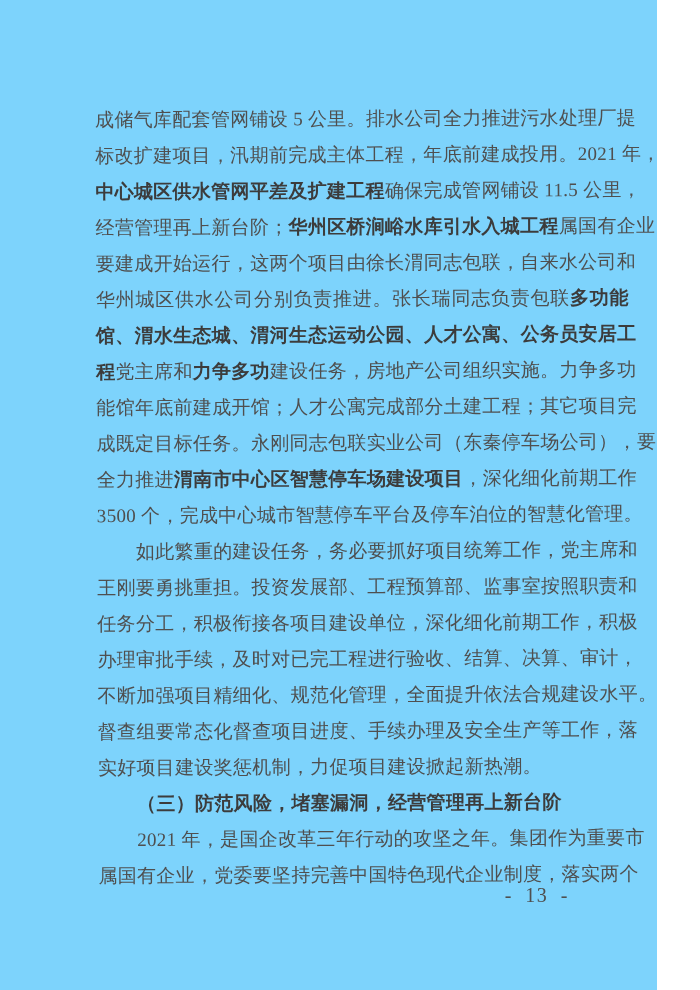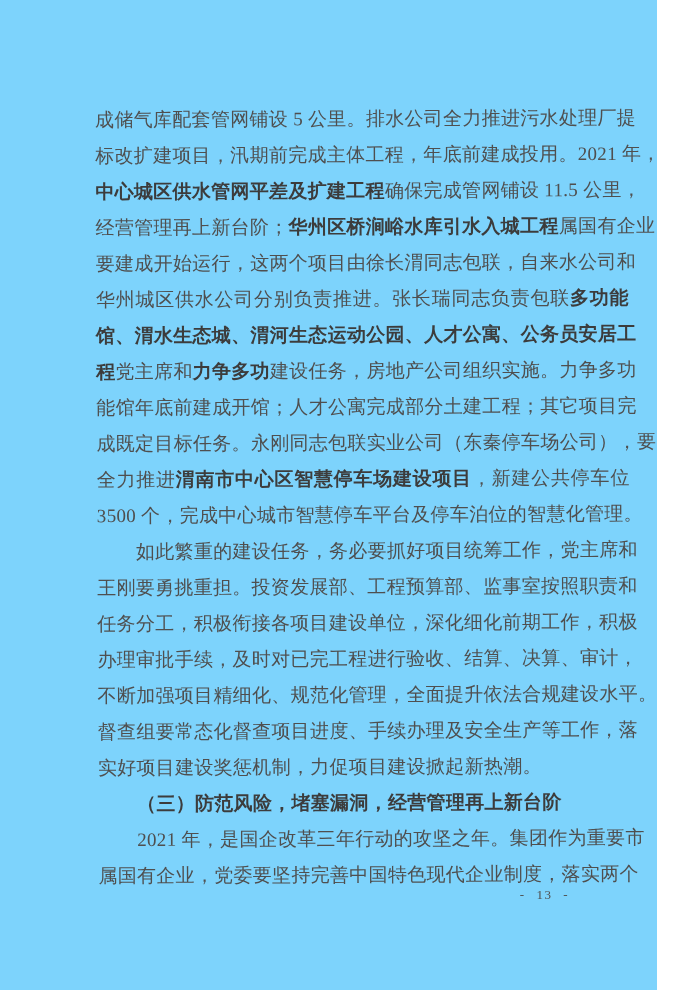--- a/index.html
+++ b/index.html
@@ -32,21 +32,21 @@
     text-justify: inter-character;
   }
   .line.short { text-align-last: left; }
   .line.indent { padding-left: 39px; }
   .run { font-weight: 400; }
   .run.bold { font-weight: 700; color: #3c3c3c; }
   .page-number {
     position: absolute;
     top: 884px;
     right: 88px;
-    font-size: 13px;
+    font-size: 20px;
     line-height: 22px;
     color: #4f4f4f;
     letter-spacing: 1.5px;
     word-spacing: 6px;
   }
 </style>
 </head>
 <body>
 
 <div class="sheet">
@@ -55,21 +55,21 @@
         <div class="line"><span class="run">成储气库配套管网铺设 5 公里。排水公司全力推进污水处理厂提</span></div>
         <div class="line"><span class="run">标改扩建项目，汛期前完成主体工程，年底前建成投用。2021 年，</span></div>
         <div class="line"><span class="run bold">中心城区供水管网平差及扩建工程</span><span class="run">确保完成管网铺设 11.5 公里，</span></div>
         <div class="line"><span class="run">经营管理再上新台阶；</span><span class="run bold">华州区桥涧峪水库引水入城工程</span><span class="run">属国有企业</span></div>
         <div class="line"><span class="run">要建成开始运行，这两个项目由徐长渭同志包联，自来水公司和</span></div>
         <div class="line"><span class="run">华州城区供水公司分别负责推进。张长瑞同志负责包联</span><span class="run bold">多功能</span></div>
         <div class="line"><span class="run bold">馆、渭水生态城、渭河生态运动公园、人才公寓、公务员安居工</span></div>
         <div class="line"><span class="run bold">程</span><span class="run">党主席和</span><span class="run bold">力争多功</span><span class="run">建设任务，房地产公司组织实施。力争多功</span></div>
         <div class="line"><span class="run">能馆年底前建成开馆；人才公寓完成部分土建工程；其它项目完</span></div>
         <div class="line"><span class="run">成既定目标任务。永刚同志包联实业公司（东秦停车场公司），要</span></div>
-        <div class="line"><span class="run">全力推进</span><span class="run bold">渭南市中心区智慧停车场建设项目</span><span class="run">，新建公共停车位</span></div>
+        <div class="line"><span class="run">全力推进</span><span class="run bold">渭南市中心区智慧停车场建设项目</span><span class="run">，深化细化前期工作</span></div>
         <div class="line"><span class="run">3500 个，完成中心城市智慧停车平台及停车泊位的智慧化管理。</span></div>
       </div>
       <div class="paragraph">
         <div class="line indent"><span class="run">如此繁重的建设任务，务必要抓好项目统筹工作，党主席和</span></div>
         <div class="line"><span class="run">王刚要勇挑重担。投资发展部、工程预算部、监事室按照职责和</span></div>
         <div class="line"><span class="run">任务分工，积极衔接各项目建设单位，深化细化前期工作，积极</span></div>
         <div class="line"><span class="run">办理审批手续，及时对已完工程进行验收、结算、决算、审计，</span></div>
         <div class="line"><span class="run">不断加强项目精细化、规范化管理，全面提升依法合规建设水平。</span></div>
         <div class="line"><span class="run">督查组要常态化督查项目进度、手续办理及安全生产等工作，落</span></div>
         <div class="line short"><span class="run">实好项目建设奖惩机制，力促项目建设掀起新热潮。</span></div>

